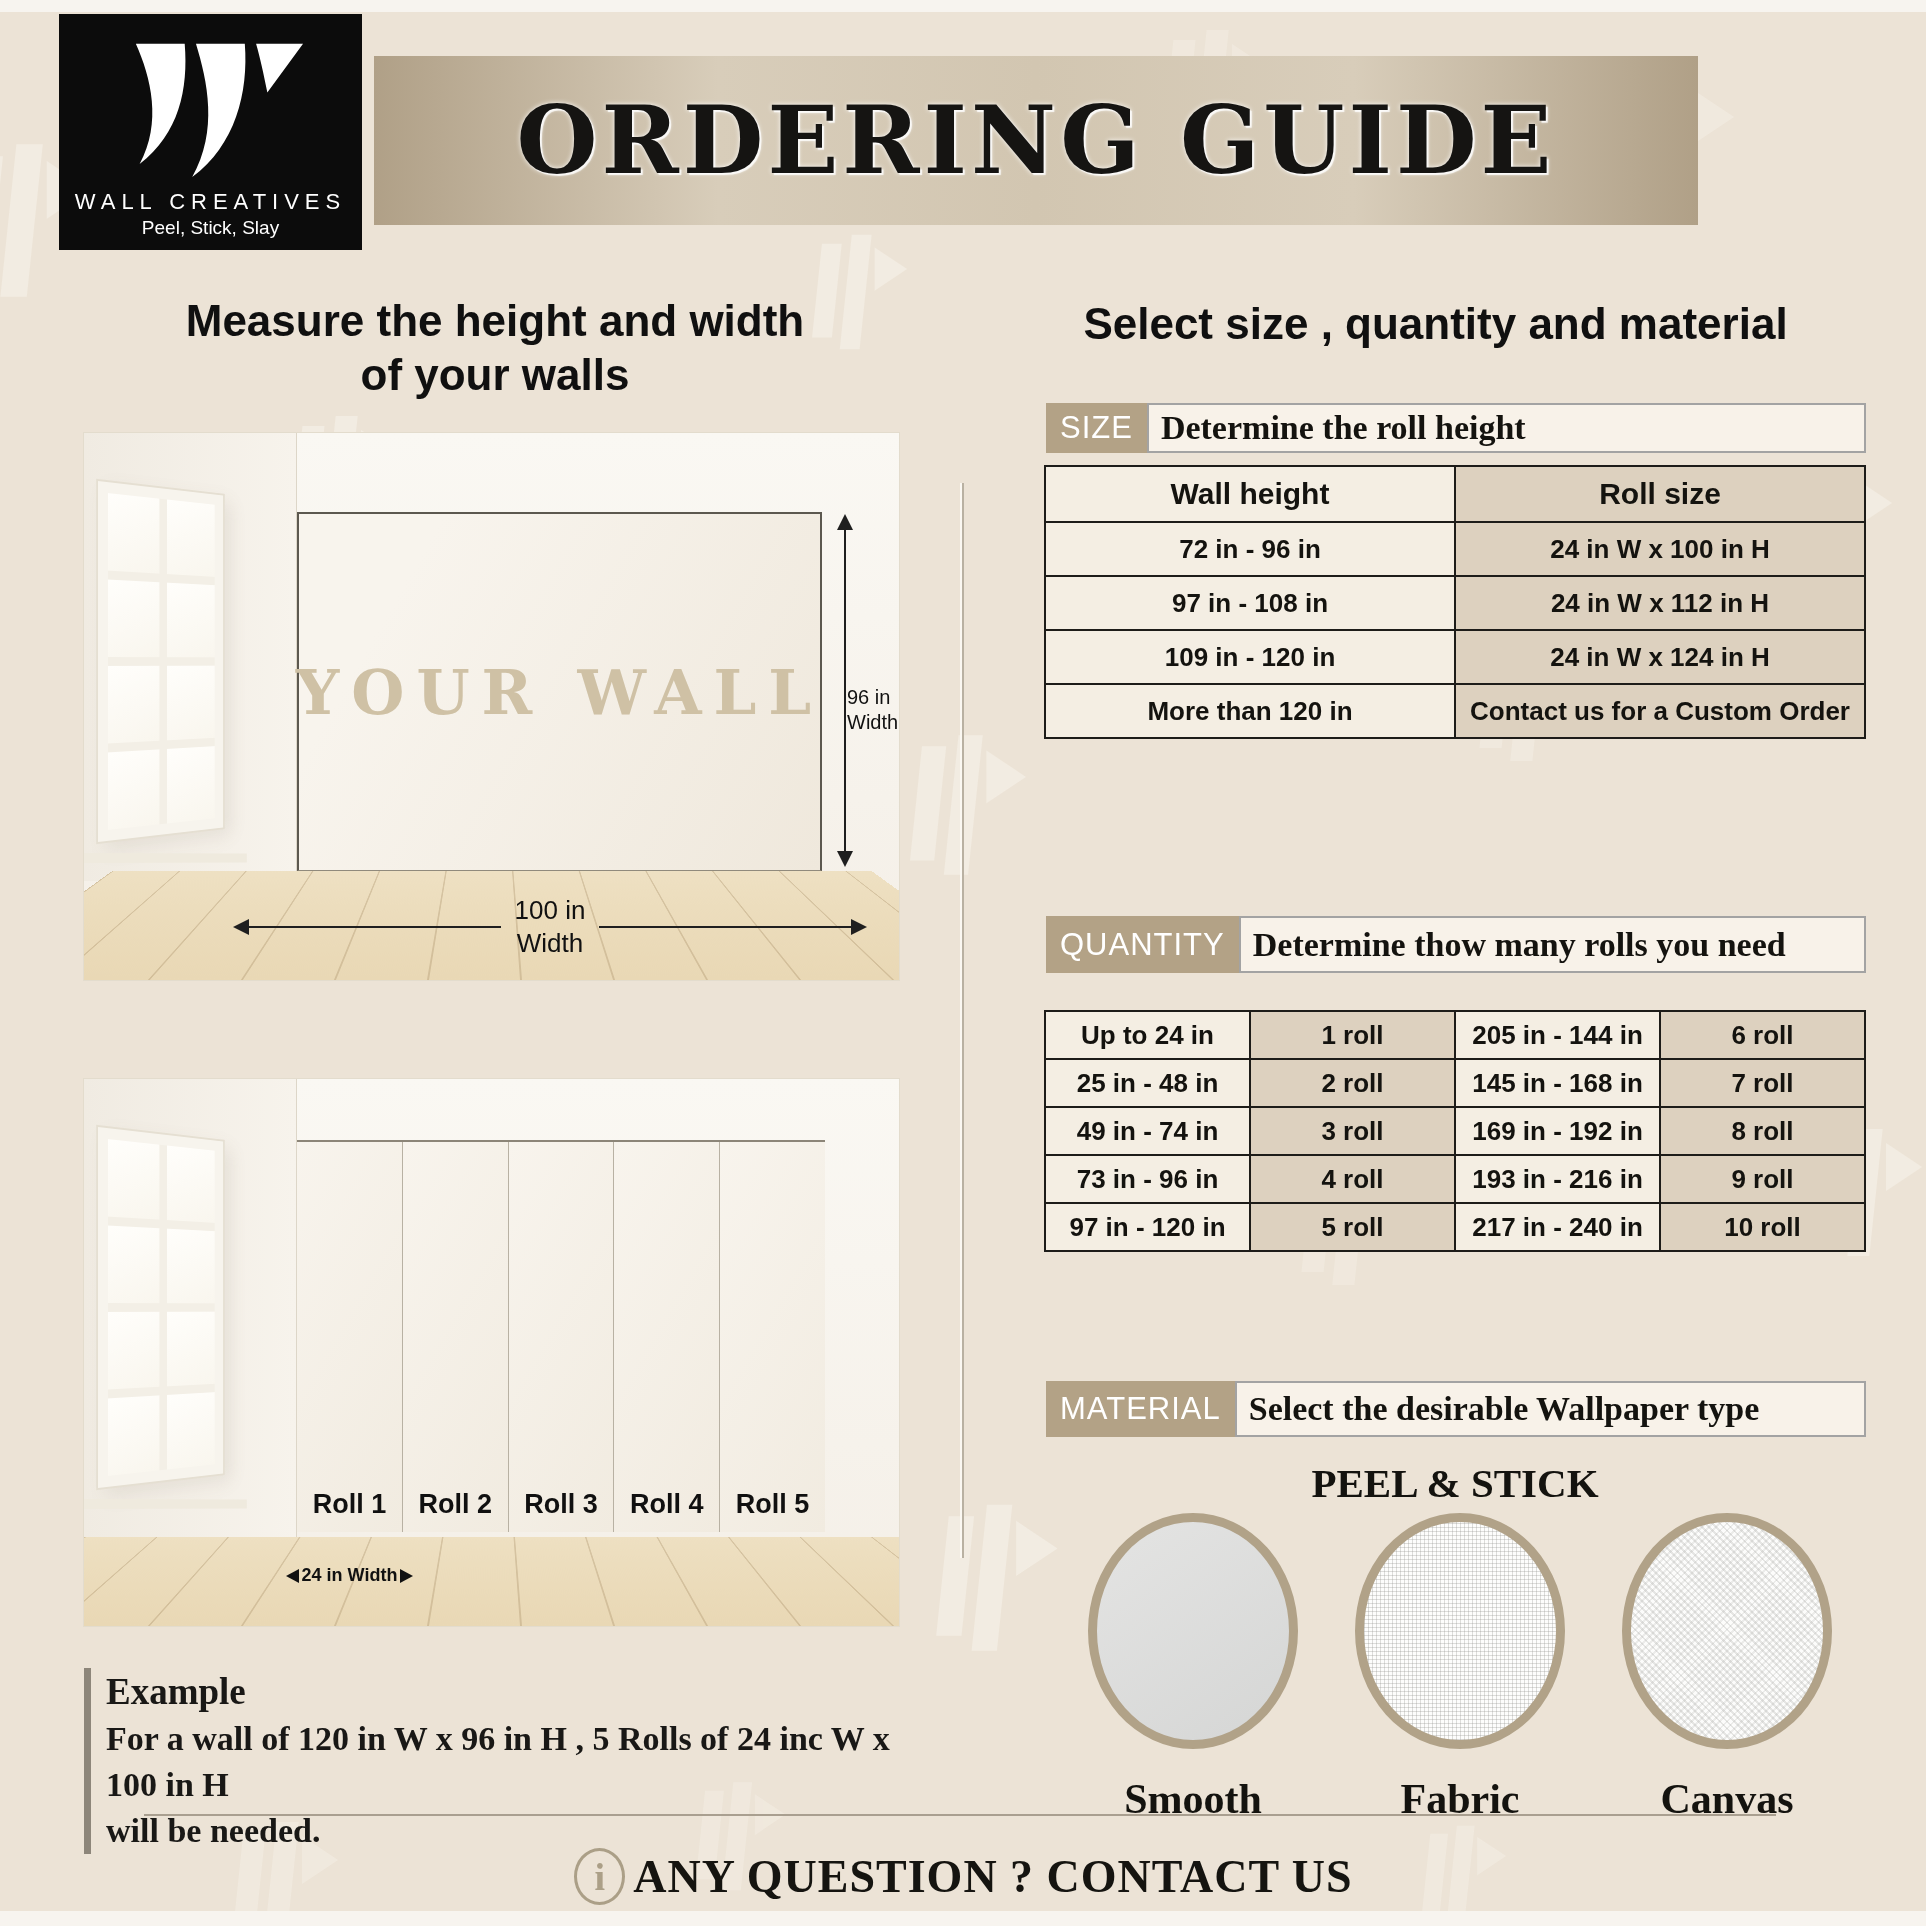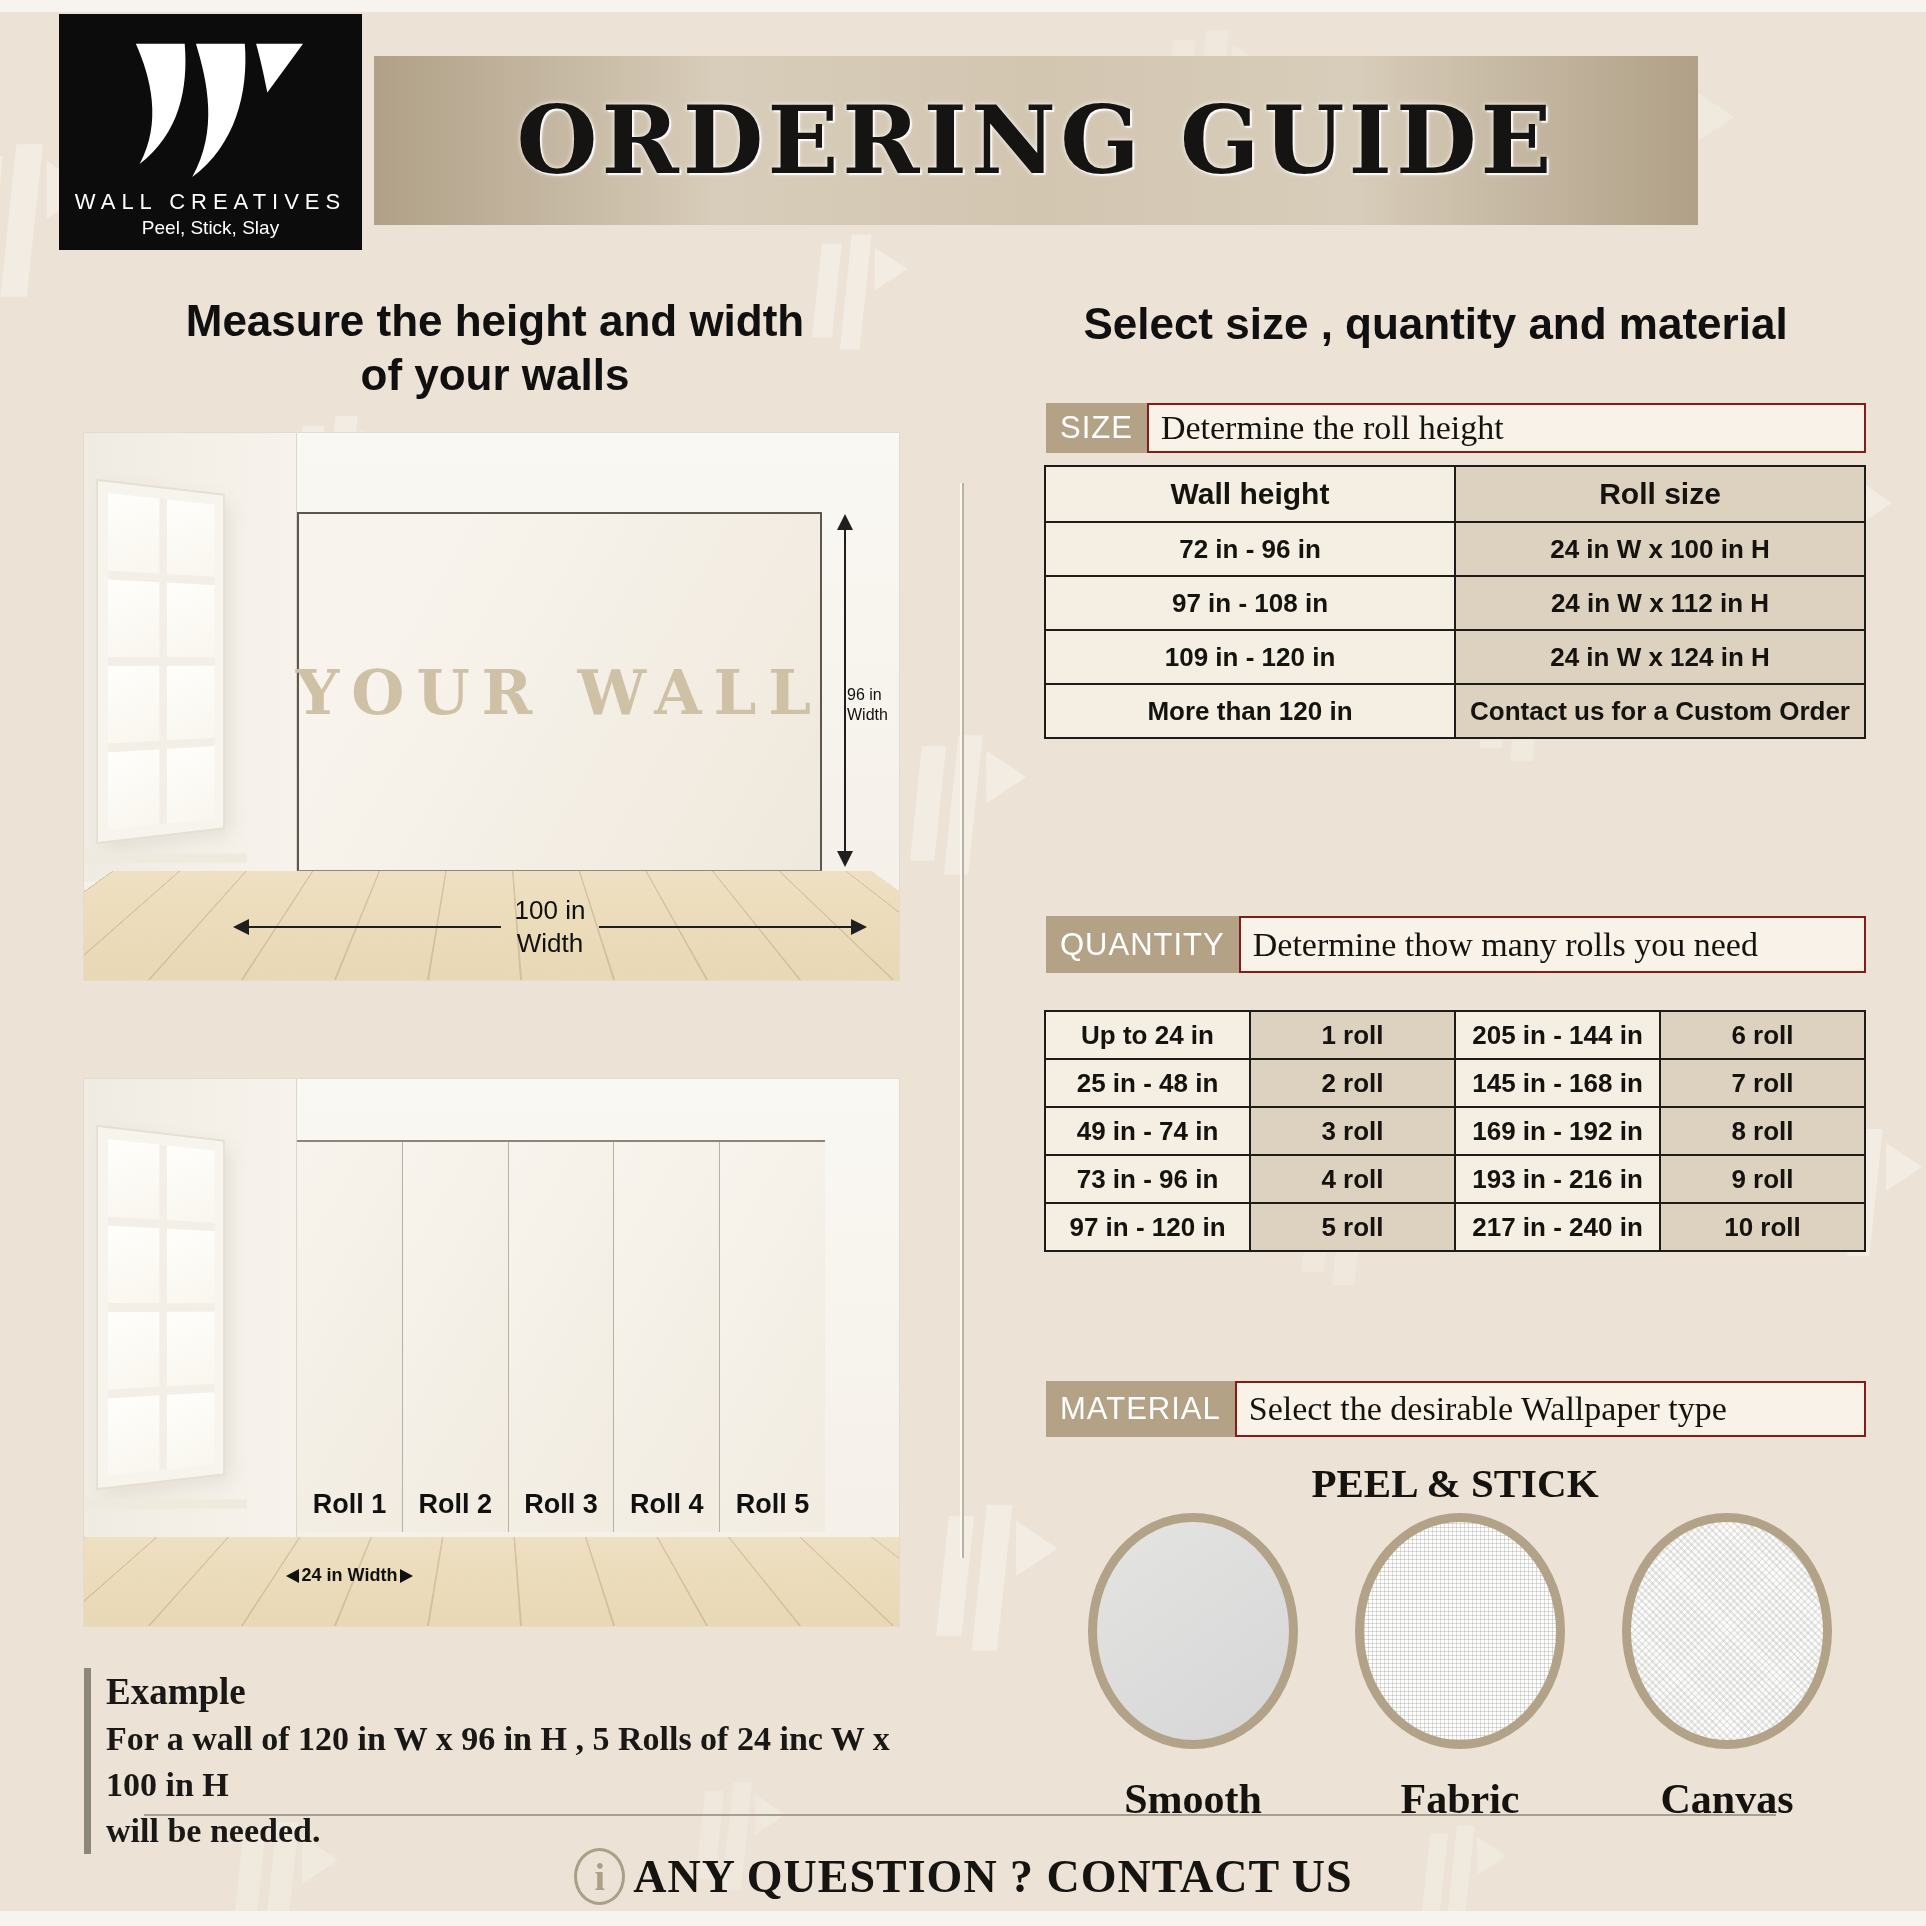--- a/index.html
+++ b/index.html
@@ -60,21 +60,21 @@
               background:linear-gradient(120deg,#f8f4ed 20%,#efe8dc);
               border:2px solid #5c584f; border-bottom:1px solid #908a7c; display:flex; align-items:center; justify-content:center; }
   .your-wall{ font-family:"DejaVu Serif", serif; font-weight:bold; font-size:61px; letter-spacing:12px;
               color:#cfc1a5; white-space:nowrap; }
 
   
   .vdim{ position:absolute; right:53px; top:83px; bottom:115px; width:2px; background:#1f1f1f; }
   .vdim:before,.vdim:after{ content:""; position:absolute; left:-7px; border-left:8px solid transparent; border-right:8px solid transparent; }
   .vdim:before{ top:-2px; border-bottom:16px solid #1f1f1f; }
   .vdim:after{ bottom:-2px; border-top:16px solid #1f1f1f; }
-  .vdim-label{ position:absolute; right:1px; top:46%; width:51px; text-align:left; font-size:16px; font-weight:500; line-height:1.25; color:#111; }
+  .vdim-label{ position:absolute; right:1px; top:46%; width:51px; text-align:left; font-size:20px; font-weight:500; line-height:1.25; color:#111; }
   .hdim{ position:absolute; left:149px; right:32px; bottom:22px; height:63px; display:flex; align-items:center; }
   .hdim .seg{ flex:1; height:2px; background:#1f1f1f; }
   .hdim .tri-l{ width:0;height:0;border-top:8px solid transparent;border-bottom:8px solid transparent;border-right:16px solid #1f1f1f; }
   .hdim .tri-r{ width:0;height:0;border-top:8px solid transparent;border-bottom:8px solid transparent;border-left:16px solid #1f1f1f; }
   .hdim-label{ padding:0 14px; text-align:center; font-size:26px; font-weight:500; line-height:1.25; color:#111; }
 
   
   .panels{ position:absolute; left:213px; right:74px; top:61px; bottom:94px; border-top:2px solid #8c8578; display:flex; }
   .panel{ flex:1; position:relative; border-right:1px solid #b8b1a3; background:linear-gradient(120deg,#f8f4ed,#f1ebe0); }
   .panel:last-child{ border-right:none; }
@@ -89,22 +89,22 @@
             font-family:"Liberation Serif", serif; font-weight:bold; color:#191816; }
   .example .ex-title{ font-size:37px; line-height:1.3; }
   .example .ex-line{ font-size:34px; line-height:1.35; }
 
   
   .v-divider{ position:absolute; left:962px; top:483px; height:1075px; width:2px; background:#b9b1a2; box-shadow:-2px 0 0 #fbf8f2; }
 
   .chip-row{ position:absolute; left:1046px; width:820px; display:flex; align-items:stretch; }
   .chip{ background:#b3a286; color:#fff; font-size:31px; letter-spacing:1px; display:flex; align-items:center;
          padding:0 14px; white-space:nowrap; }
-  .strip{ flex:1; border:2px solid #7f1d1d; background:#f8f2e9; display:flex; align-items:center; padding:0 12px;
-          font-family:"Liberation Serif", serif; font-weight:normal; font-size:34px; color:#14130f; white-space:nowrap; }
+  .strip{ flex:1; border:2px solid #a3a3a3; background:#f8f2e9; display:flex; align-items:center; padding:0 12px;
+          font-family:"Liberation Serif", serif; font-weight:bold; font-size:34px; color:#14130f; white-space:nowrap; }
   .row-size{ top:403px; height:50px; }
   .row-qty{ top:916px; height:57px; }
   .row-mat{ top:1381px; height:56px; }
 
   table.guide{ position:absolute; left:1044px; width:822px; border-collapse:collapse;
                font-family:Liberation Sans, sans-serif; font-weight:bold; color:#14130f; table-layout:fixed; }
   table.guide td,table.guide th{ border:2px solid #1d1c19; text-align:center; vertical-align:middle; padding:0 6px; }
   table.guide th{ font-size:30px; }
   table.guide td{ font-size:26px; }
   .bg-cream{ background:#f4eee3; } .bg-tan{ background:#ddd1bf; }

